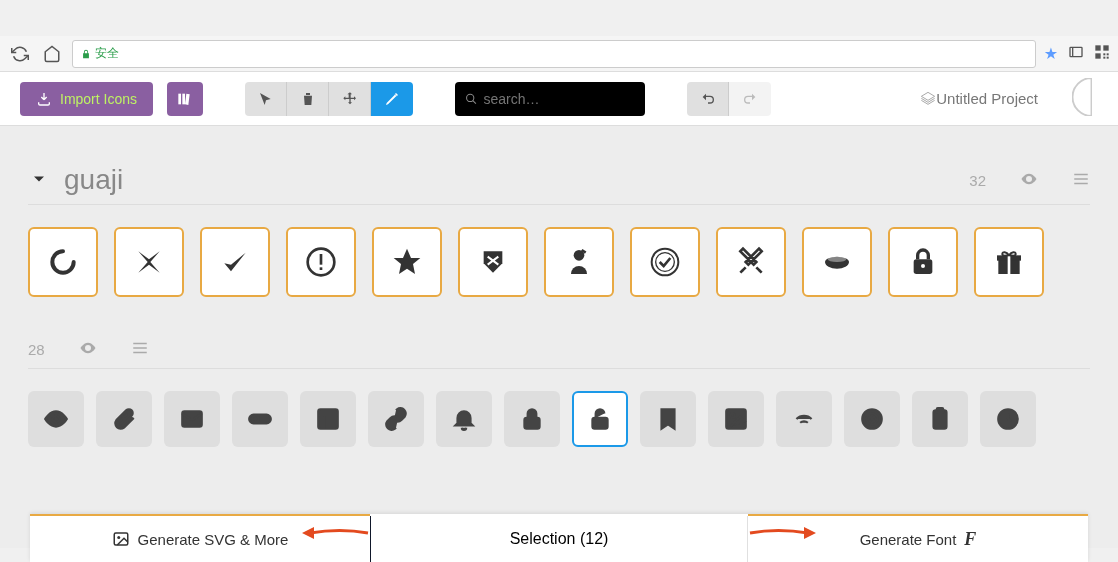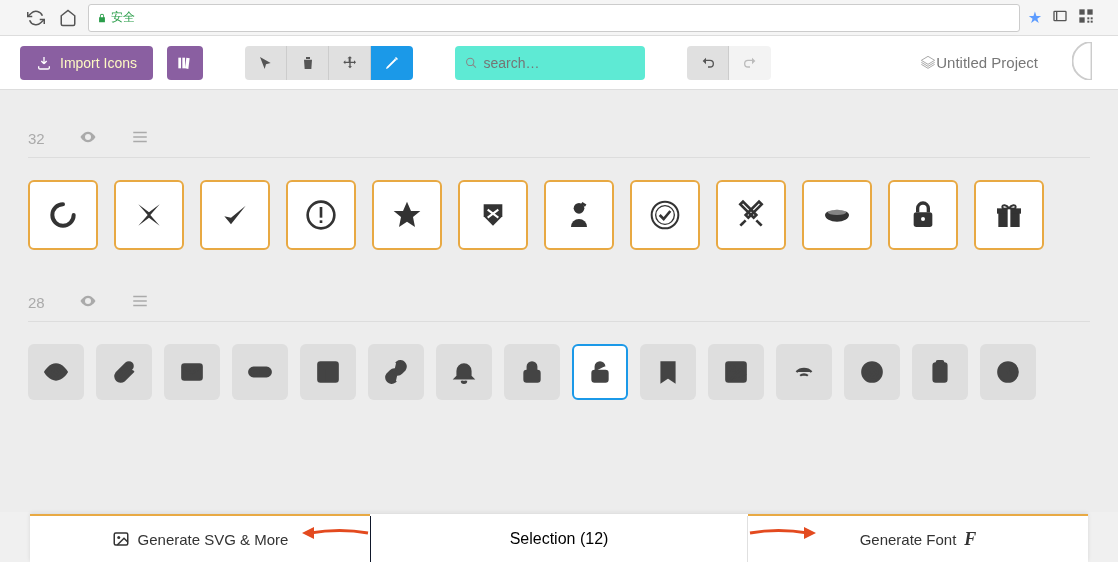--- a/index.html
+++ b/index.html
@@ -1,36 +1,36 @@
 <!DOCTYPE html>
 <html><head>
 <meta charset="utf-8">
 <style>
   * { box-sizing: border-box; margin: 0; padding: 0; }
   body { font-family: -apple-system, BlinkMacSystemFont, "Segoe UI", Arial, sans-serif; background: #f0f0f0; width:1118px; height:562px; overflow:hidden; }
   
-  .browser-chrome { height: 36px; background:#f5f5f5; border-bottom:1px solid #ddd; display:flex; align-items:center; padding:0 24px; gap:8px; }
+  .browser-chrome { height: 36px; background:#f5f5f5; border-bottom:1px solid #ddd; display:flex; align-items:center; padding:0 8px; gap:8px;margin-top:36px; }
   .chrome-btn { width:24px; height:24px; display:flex; align-items:center;justify-content:center; color:#555; }
   .urlbar { flex:1; height:28px; background:#fff; border:1px solid #ccc; border-radius:3px; display:flex; align-items:center; padding:0 8px; gap:6px; font-size:14px; color:#333; }
   .urlbar .secure { color:#2a9d4a; font-size:12px; display:flex; align-items:center; gap:4px;}
   .urlbar .secure svg { fill:#2a9d4a; }
   .chrome-right { display:flex; align-items:center; gap:10px; }
   .star { color:#5d9cff; }
   
   .app-body { background:#ededed; height: calc(562px - 36px - 50px); overflow:hidden; }
   .toolbar { height:54px; background:#fff; border-bottom:1px solid #ddd; display:flex; align-items:center; padding:0 20px; gap:14px; }
-  .btn-purple { background:#8a5fa1; color:#fef9c3; height:34px; padding:0 16px; border-radius:4px; display:flex; align-items:center; gap:8px; font-size:14px; cursor:pointer; }
+  .btn-purple { background:#8a5fa1; color:#bef264; height:34px; padding:0 16px; border-radius:4px; display:flex; align-items:center; gap:8px; font-size:14px; cursor:pointer; }
   .btn-sq-purple { width:36px; height:34px; background:#8a5fa1; color:#fff; border-radius:4px; display:flex; align-items:center;justify-content:center; cursor:pointer;}
   .tool-group { display:flex; gap:0; border-radius:4px; overflow:hidden; }
   .tool-btn { width:42px; height:34px; background:#e0e0e0; display:flex; align-items:center;justify-content:center; border-right:1px solid #ccc; cursor:pointer;}
   .tool-btn:last-child{border-right:none;}
   .tool-btn.active { background:#1b99e8; color:#fff; }
   .tool-btn svg { fill:#555; }
   .tool-btn.active svg{fill:#fff;}
-  .searchbox { width:190px; height:34px; background:#5eead4; border-radius:4px; display:flex; align-items:center; padding:0 10px; gap:6px; }
+  .searchbox { width:190px; height:34px; background:#000000; border-radius:4px; display:flex; align-items:center; padding:0 10px; gap:6px; }
   .searchbox input { border:none; background:transparent; outline:none; font-size:14px; color:#666; width:100%; }
   .undo-group { display:flex; gap:0; border-radius:4px; overflow:hidden; }
   .flex-spacer { flex:1; }
   .proj-name { display:flex; align-items:center; gap:0; color:#777; font-size:15px; cursor:pointer;}
   .half-circle-btn { width:26px; color:#aaa;}
   
   .content { padding: 20px 28px 0 28px; height:100%; overflow:hidden; }
   .set-header { display:flex; align-items:center; justify-content:space-between; padding:18px 0 8px 0; border-bottom:1px solid #ddd; }
   .set-left { display:flex; align-items:baseline; gap:14px; }
   .set-left .chev { width:22px; height:22px; display:flex; align-items:center;justify-content:center; cursor:pointer;}
@@ -165,20 +165,28 @@
     <div class="half-circle-btn" style="margin-left:20px;">
       <svg width="20" height="38" viewBox="0 0 10 20">
           <path d="M10 0 A10 10 0 0 0 10 20 Z" fill="none" stroke="#ccc" stroke-width="1"></path>
         </svg>
     </div>
   </div>
 
   <div class="content">
 
     <div class="set-header">
+      <div class="set-left">
+        <div class="chev">
+            <svg width="20" height="20" viewBox="0 0 24 24">
+              <path d="M6 9l6 6 6-6z"></path>
+            </svg>
+          </div>
+        <div class="set-title">guaji</div>
+      </div>
       <div class="set-right">
         <span>32</span>
         <span><svg width="18" height="18" viewBox="0 0 24 24">
               <path d="M12 5C6 5 2 12 2 12s4 7 10 7 10-7 10-7-4-7-10-7zm0 11a4 4 0 1 1 0-8 4 4 0 0 1 0 8z"></path>
             </svg></span>
         <span><svg width="18" height="18" viewBox="0 0 24 24">
               <rect x="3" y="5" width="18" height="2"></rect>
               <rect x="3" y="11" width="18" height="2"></rect>
               <rect x="3" y="17" width="18" height="2"></rect>
             </svg></span>

